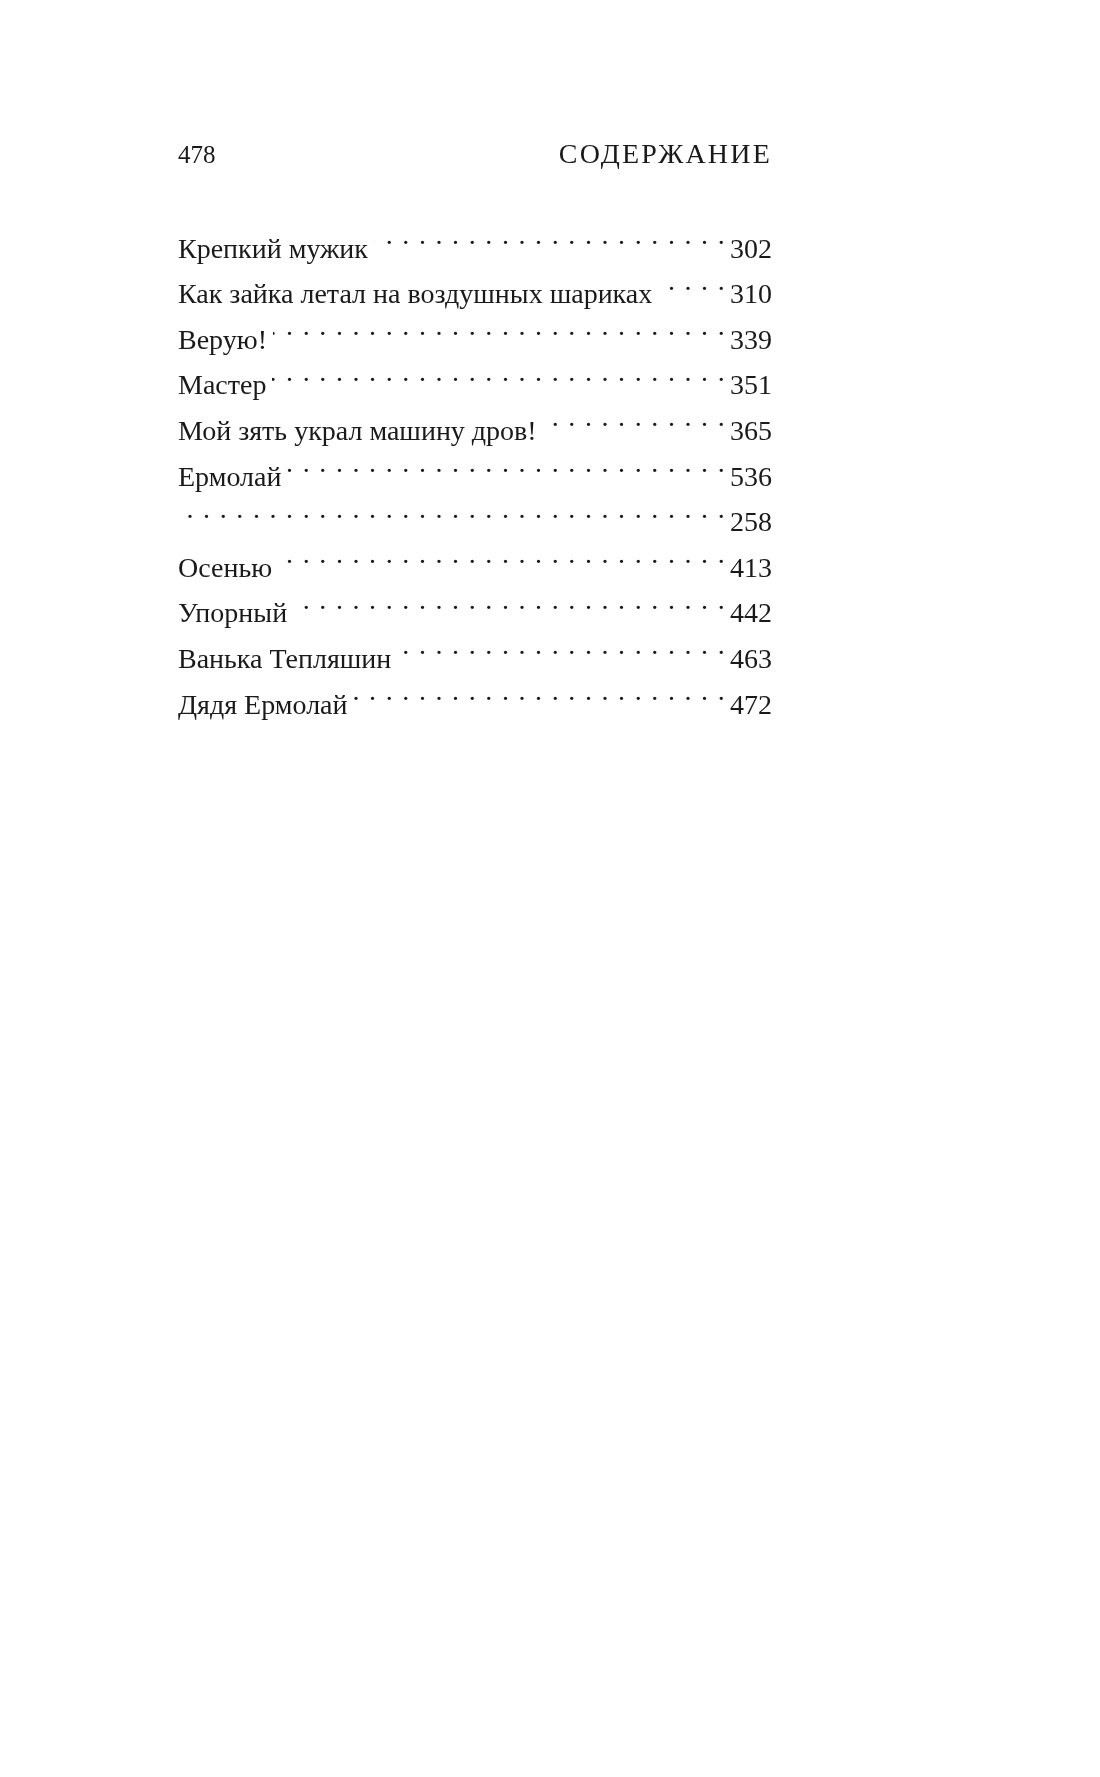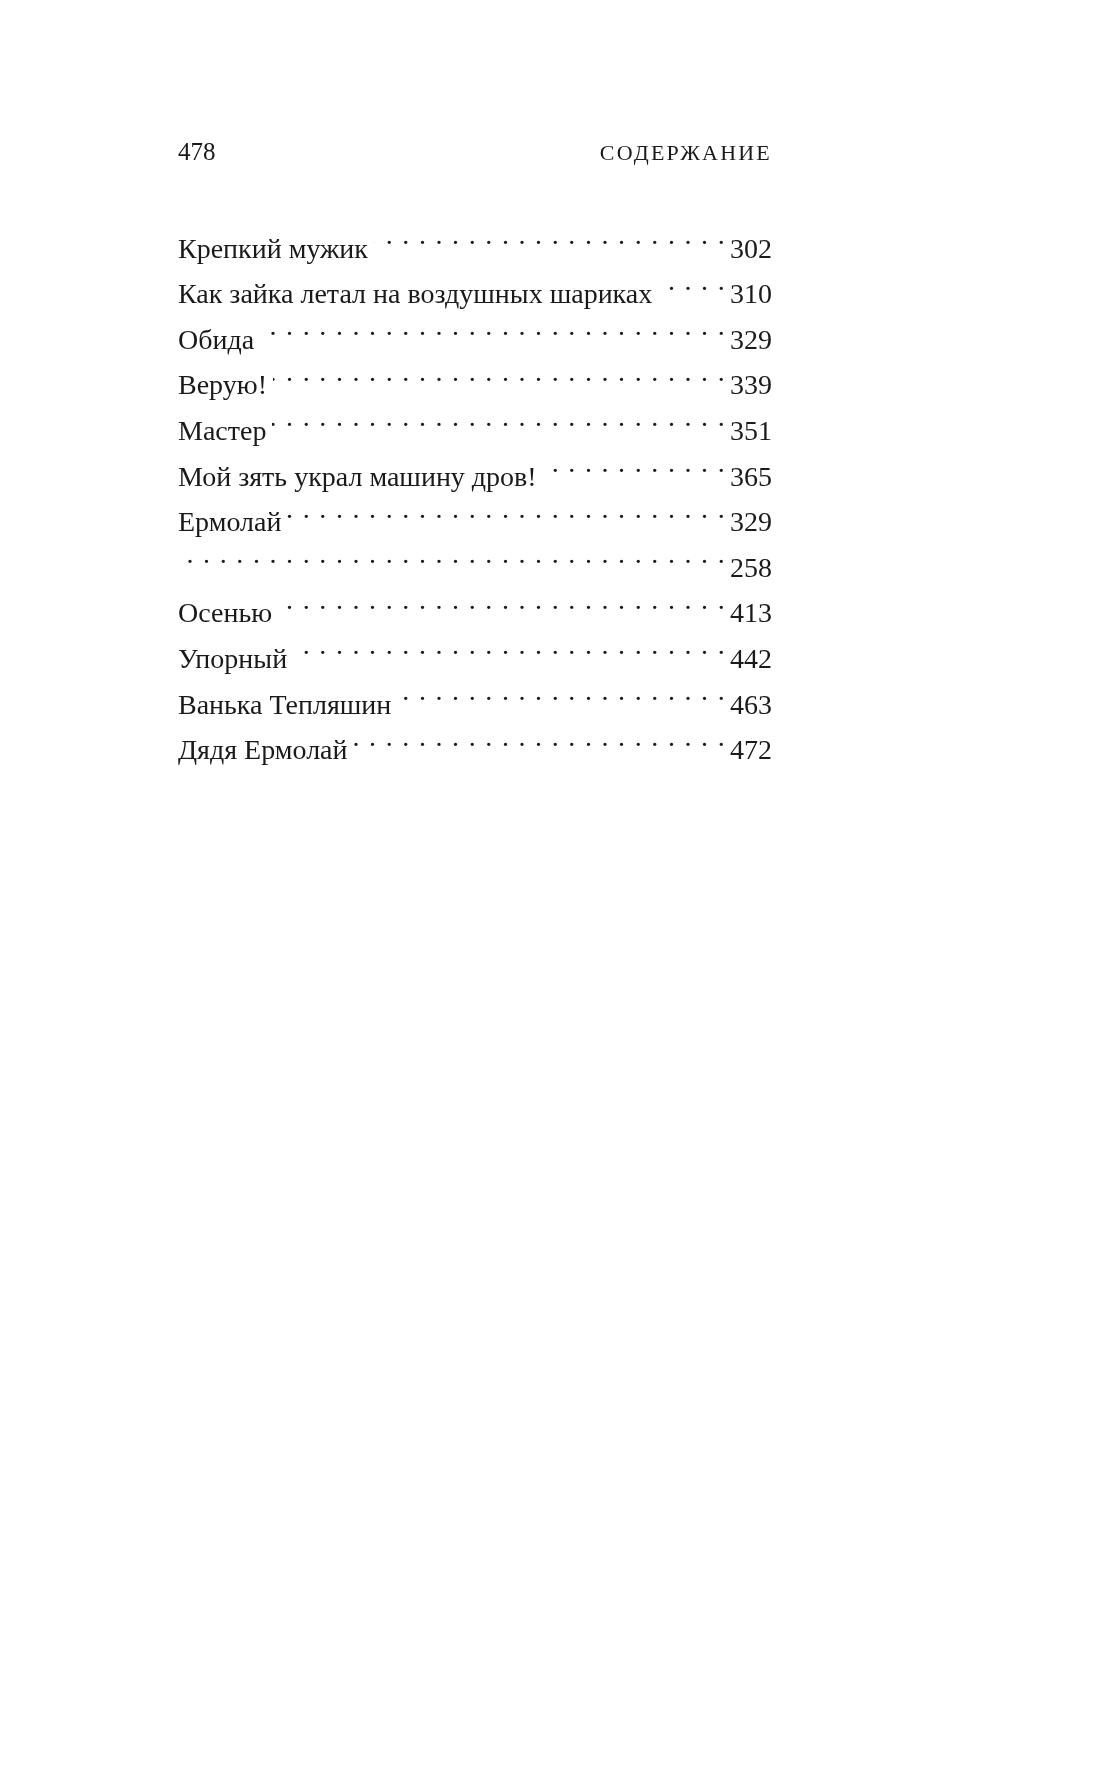--- a/index.html
+++ b/index.html
@@ -30,21 +30,21 @@
       height: 30px;
       display: flex;
       justify-content: space-between;
       align-items: baseline;
     }
     .folio {
       font-size: 25px;
       letter-spacing: 0px;
     }
     .section-title {
-      font-size: 22px;
+      font-size: 28px;
       letter-spacing: 2.2px;
       text-transform: uppercase;
     }
     .toc {
       position: absolute;
       left: 178px;
       right: 120px;
       top: 212px;
       margin: 0;
       padding: 0;
@@ -100,43 +100,38 @@
       <span class="toc-title">Крепкий мужик</span>
       <span class="toc-leader"></span>
       <span class="toc-page">302</span>
     </li>
     <li class="toc-row">
       <span class="toc-title">Как зайка летал на воздушных шариках</span>
       <span class="toc-leader"></span>
       <span class="toc-page">310</span>
     </li>
     <li class="toc-row">
-      <span class="toc-title">Обида</span>
-      <span class="toc-leader"></span>
-      <span class="toc-page">329</span>
-    </li>
-    <li class="toc-row">
       <span class="toc-title">Верую!</span>
       <span class="toc-leader"></span>
       <span class="toc-page">339</span>
     </li>
     <li class="toc-row">
       <span class="toc-title">Мастер</span>
       <span class="toc-leader"></span>
       <span class="toc-page">351</span>
     </li>
     <li class="toc-row">
       <span class="toc-title">Мой зять украл машину дров!</span>
       <span class="toc-leader"></span>
       <span class="toc-page">365</span>
     </li>
     <li class="toc-row">
       <span class="toc-title">Ермолай</span>
       <span class="toc-leader"></span>
-      <span class="toc-page">329</span>
+      <span class="toc-page">536</span>
     </li>
     <li class="toc-row">
       <span class="toc-leader"></span>
       <span class="toc-page">258</span>
     </li>
     <li class="toc-row">
       <span class="toc-title">Осенью</span>
       <span class="toc-leader"></span>
       <span class="toc-page">413</span>
     </li>

